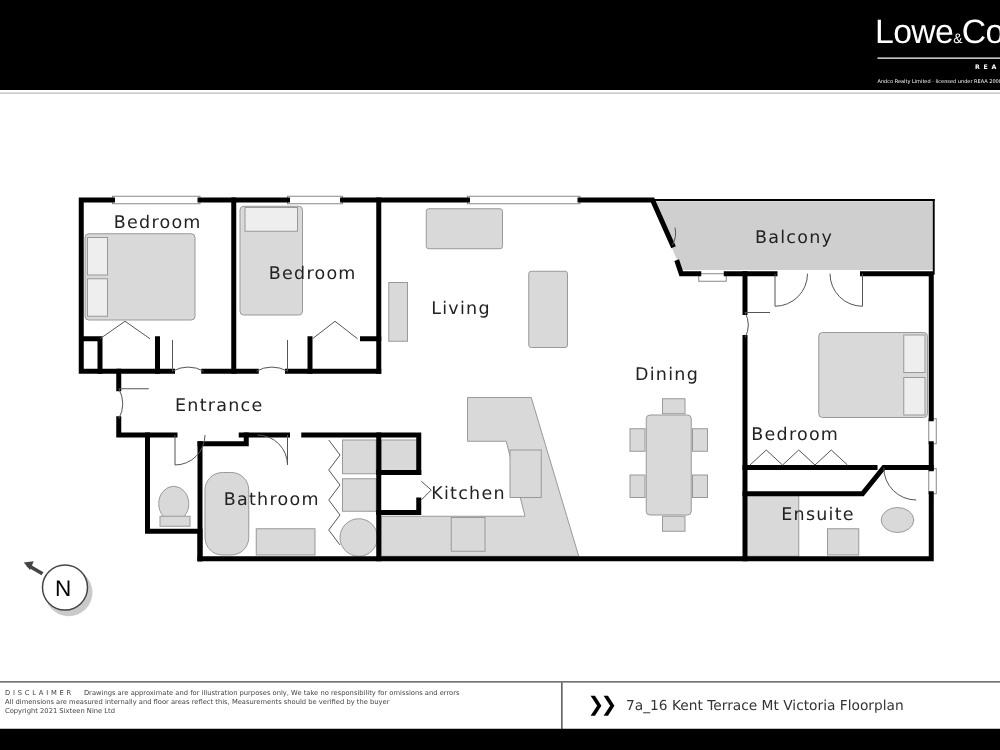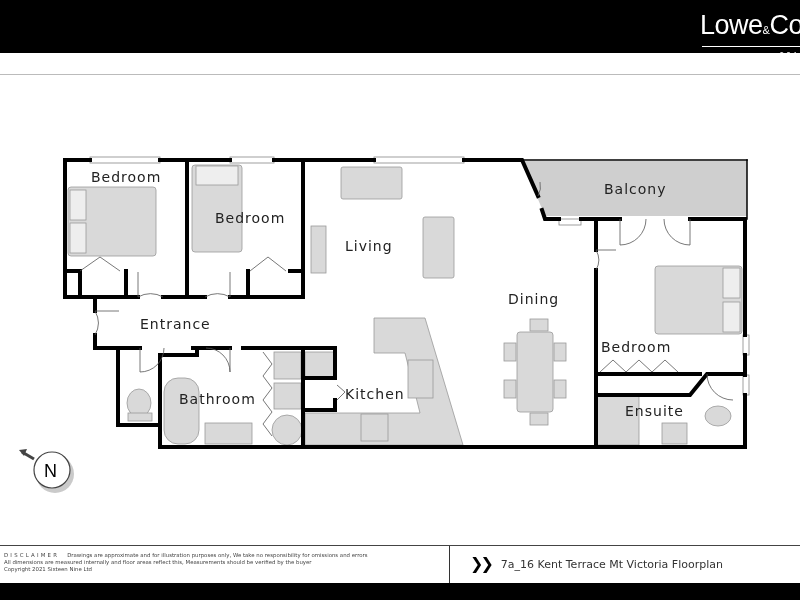--- a/index.html
+++ b/index.html
@@ -1,17 +1,17 @@
 <!DOCTYPE html>
 <html><head>
 <meta charset="utf-8">
 <style>
   html, body { margin:0; padding:0; }
   body { width:800px; height:600px; overflow:hidden; background:#fff; position:relative; font-family:"DejaVu Sans", sans-serif; }
-  .header { position:absolute; left:0; top:0; width:800px; height:53px; background:#000; }
+  .header { position:absolute; left:0; top:0; width:800px; height:72px; background:#000; }
   .logo-wrap { position:absolute; left:700px; top:10px; width:120px; color:#fff; }
   .logo-main { font-family:"Liberation Sans", sans-serif; font-size:27px; font-weight:300; letter-spacing:-0.5px; line-height:30px; white-space:nowrap; }
   .logo-amp { font-size:11px; }
   .logo-rule { position:absolute; left:2px; top:36px; width:110px; height:1px; background:#fff; }
   .logo-sub { position:absolute; left:80px; top:41px; font-size:5px; letter-spacing:3px; font-weight:bold; white-space:nowrap; }
   .logo-license { position:absolute; left:2px; top:52px; font-size:4px; white-space:nowrap; }
   .header-line { position:absolute; left:0; top:74px; width:800px; height:1px; background:#bbb; }
   .plan { position:absolute; left:0; top:75px; width:800px; height:470px;text-align:center; }
   .footer { position:absolute; left:0; top:545px; width:800px; height:55px; }
   .footer-top { position:absolute; left:0; top:0; width:800px; height:38px; background:#fff; border-top:1px solid #444; }

